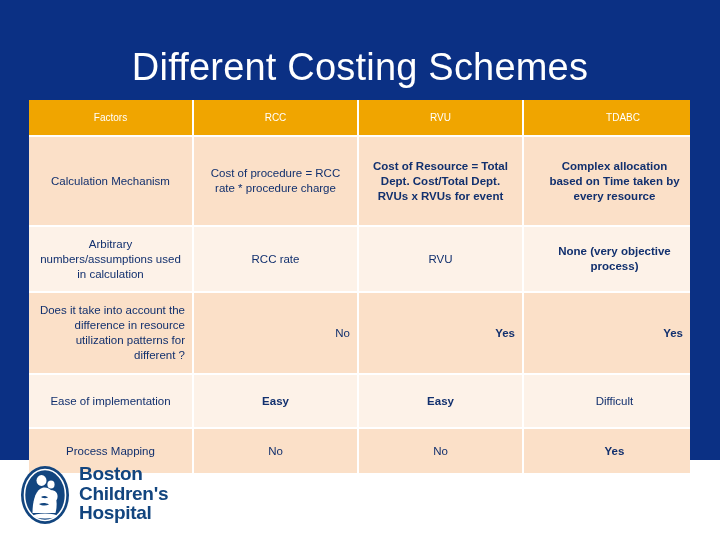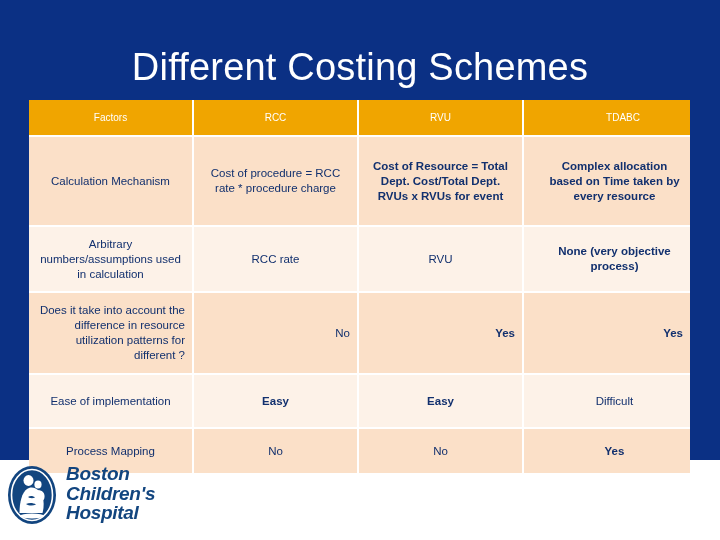--- a/index.html
+++ b/index.html
@@ -109,25 +109,24 @@
   }
   .val-neu {
     color: #12306E;
     font-weight: normal;
   }
   .cell-strong { font-weight: bold; }
 
   
   .logo-area {
     position: absolute;
-    left: 6px;
+    left: 19px;
     top: 464px;
     width: 300px;
     height: 70px;
-    font-style: italic;
   }
   .logo-row {
     display: flex;
     align-items: flex-start;
   }
   .logo-mark {
     width: 52px;
     height: 62px;
     flex: 0 0 52px;
   }

